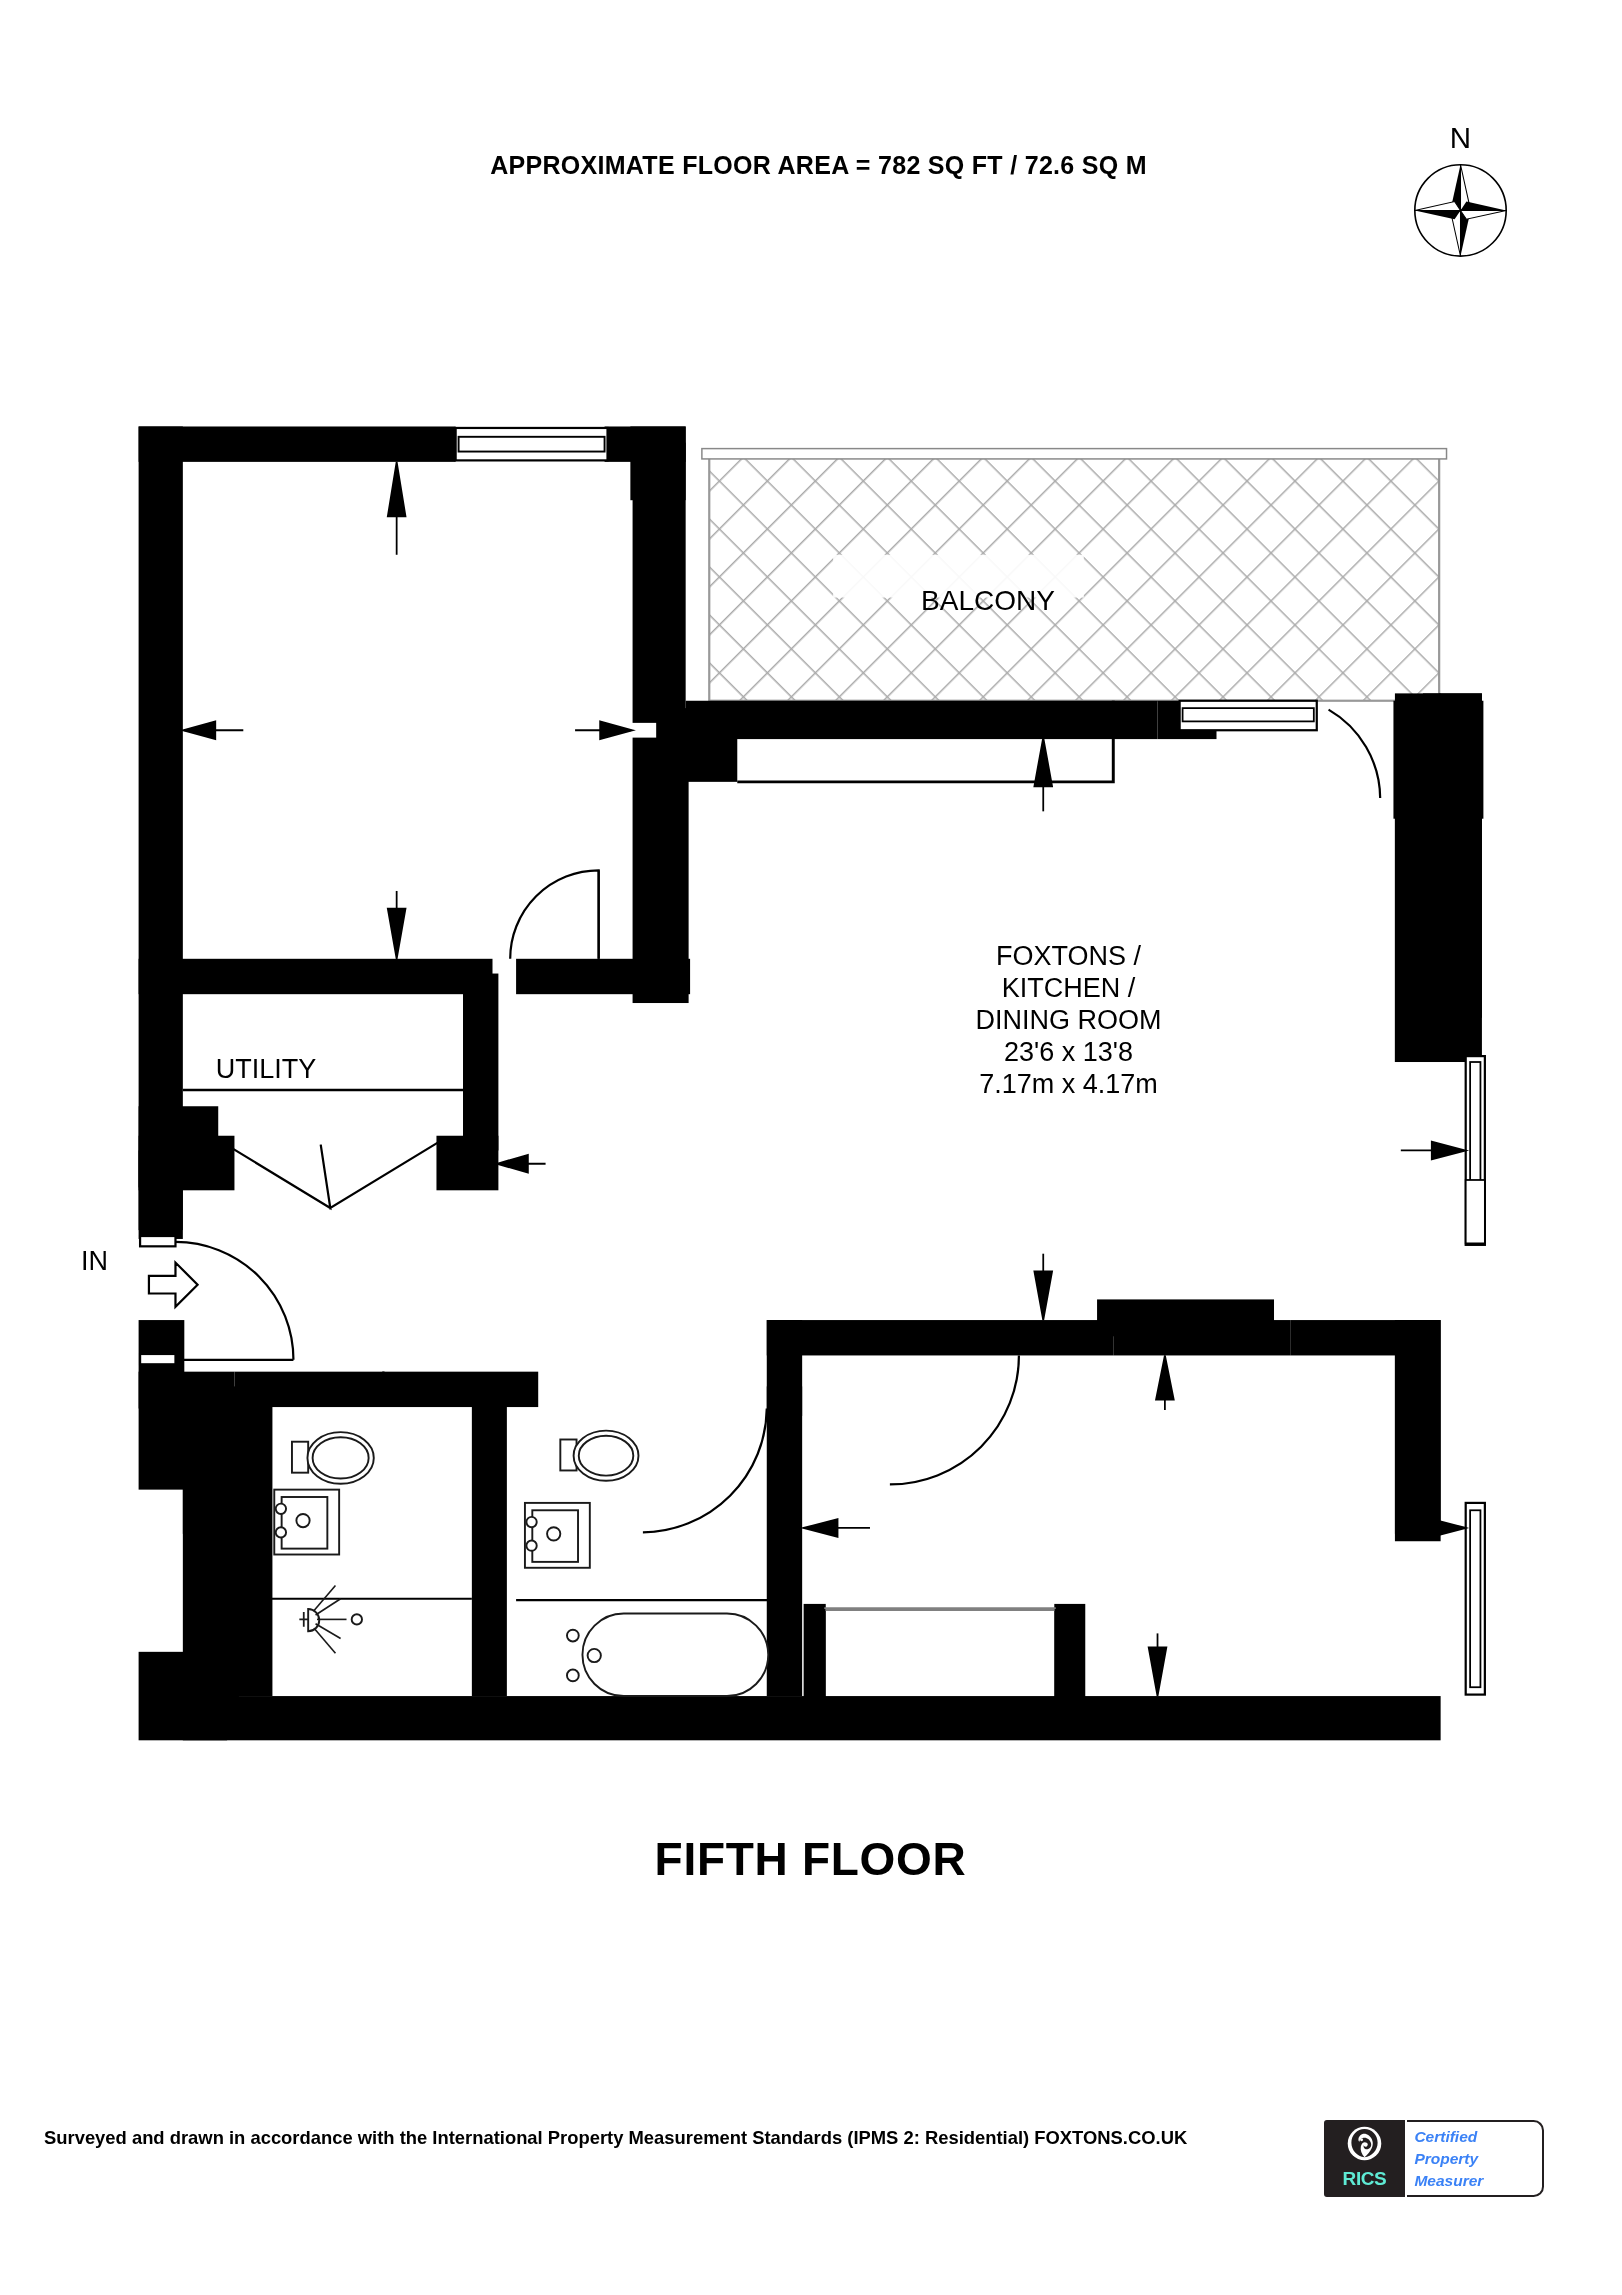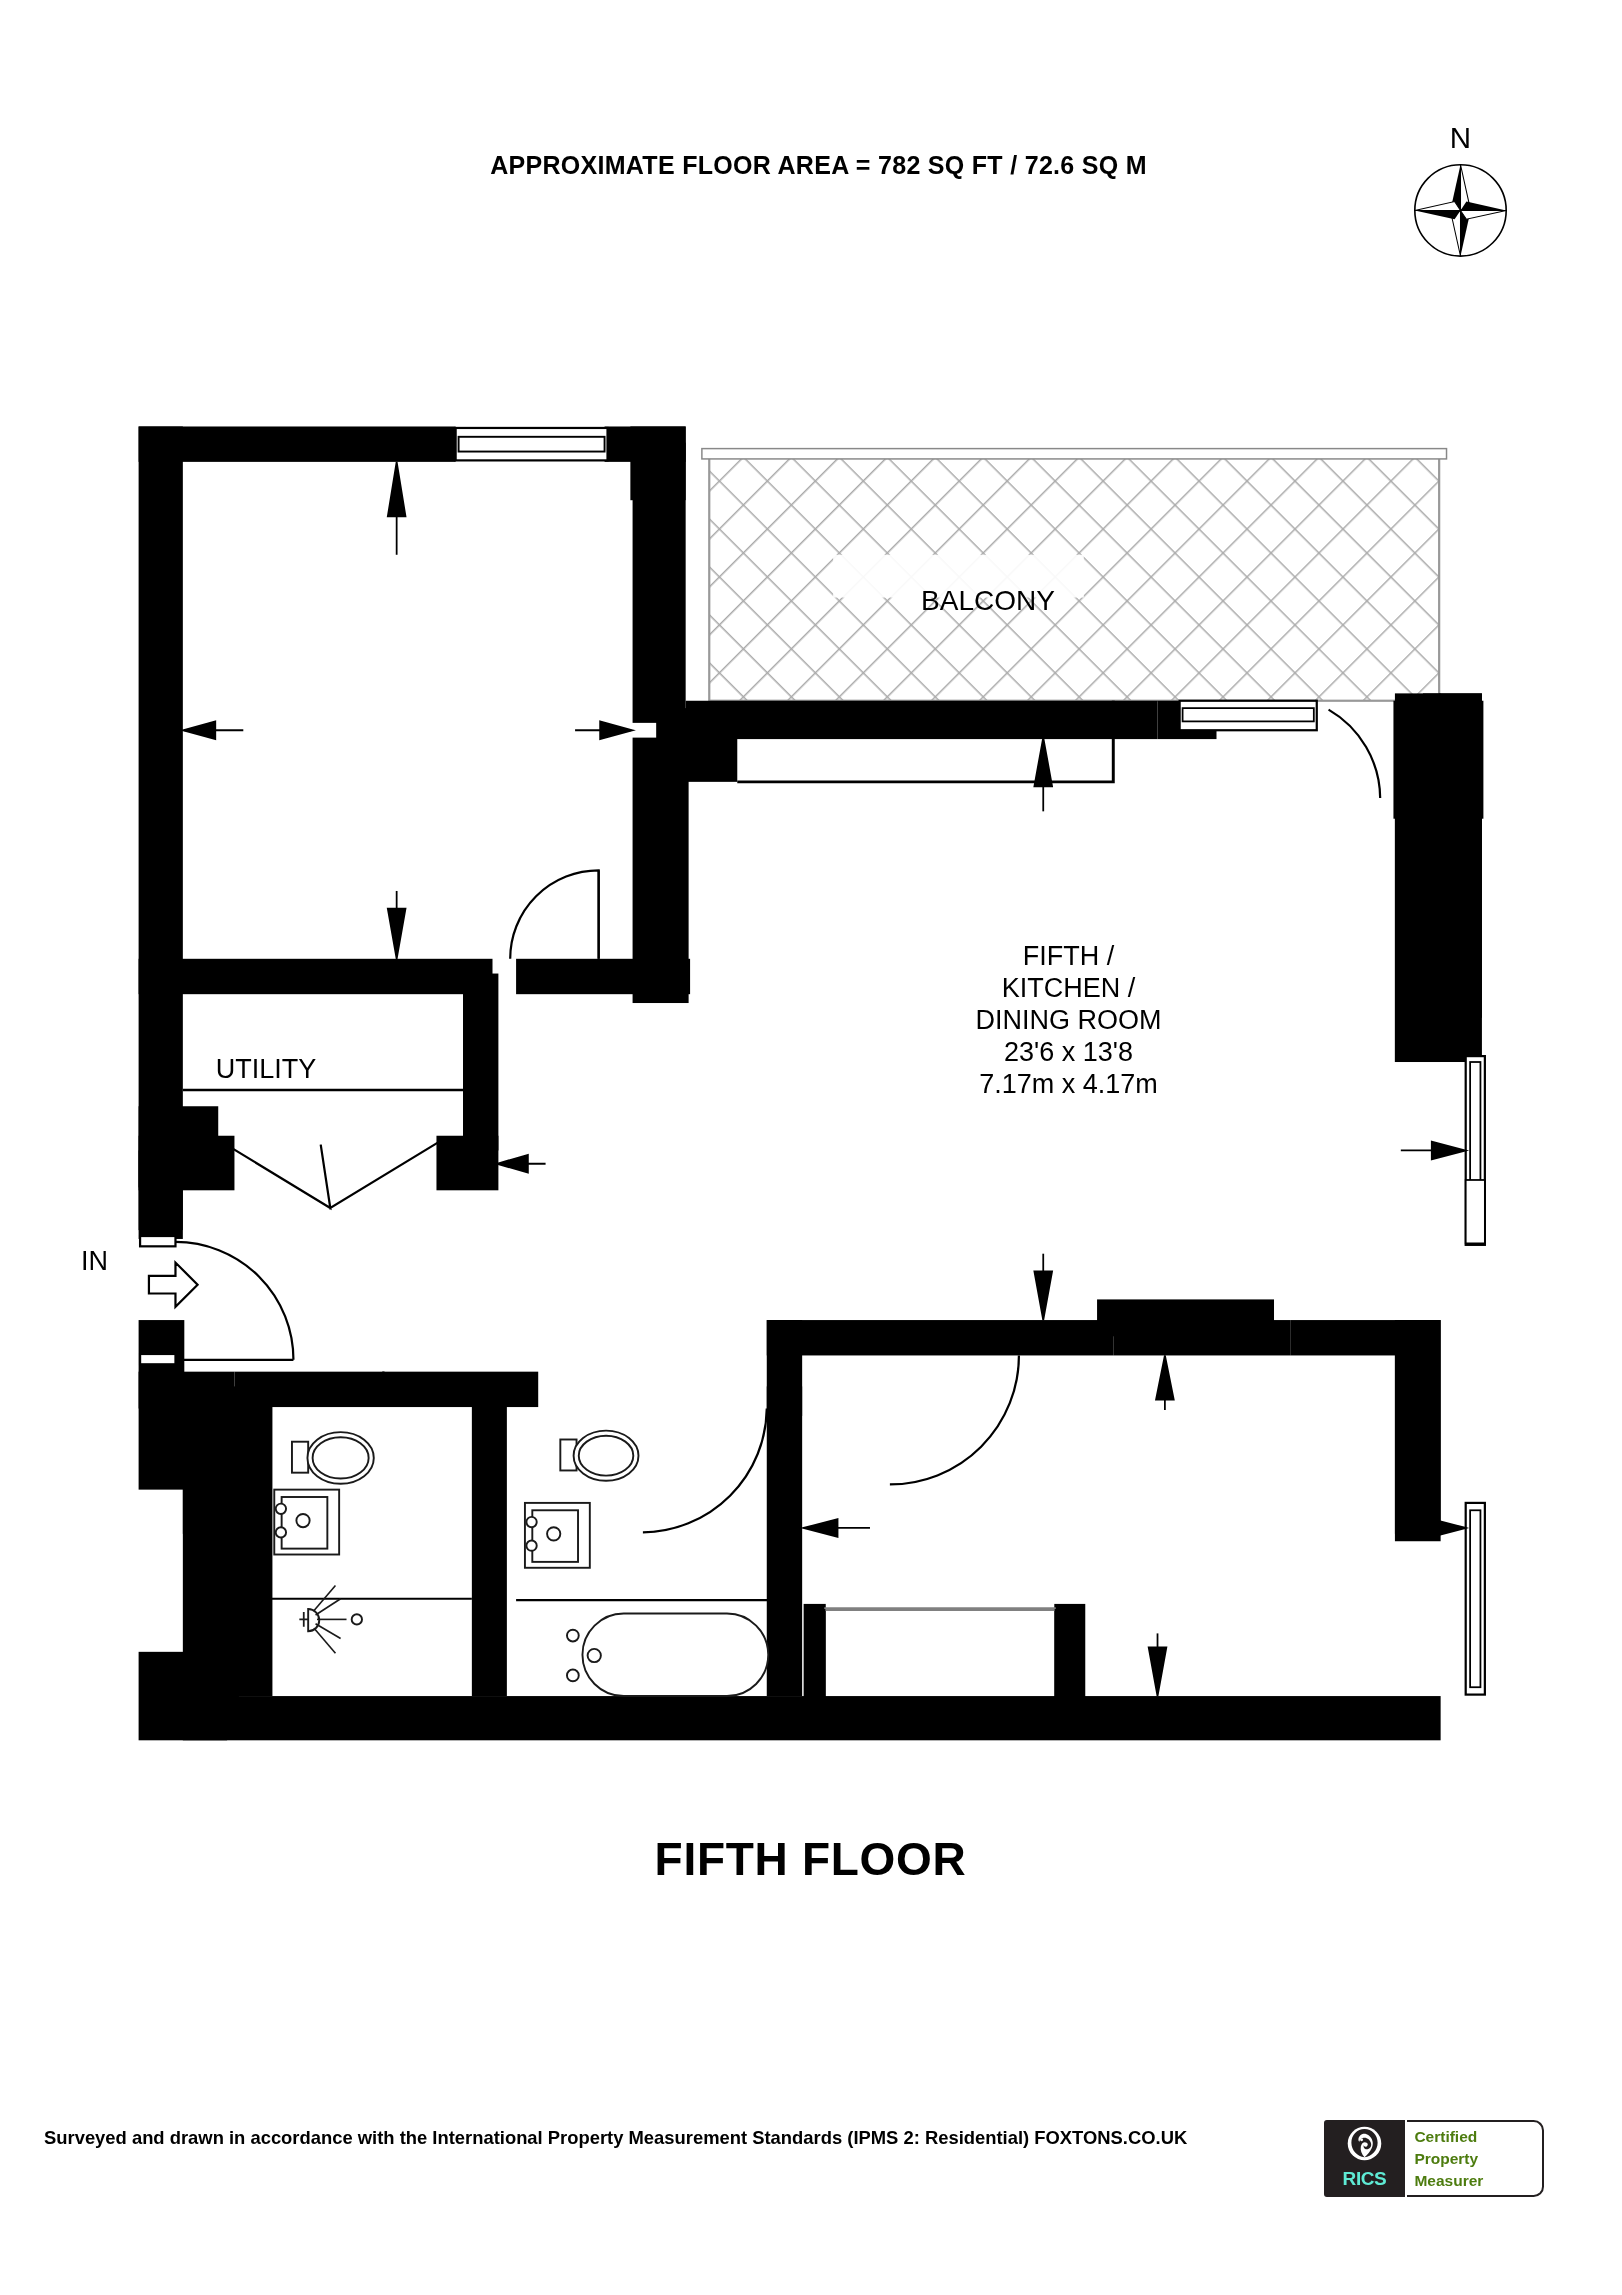--- a/index.html
+++ b/index.html
@@ -108,21 +108,22 @@
     left: 23px; top: 5.9px;
     width: 35px; height: 35px;
   }
   .rics-lines {
     position: absolute;
     left: 7.4px; top: 4.4px;
     width: 125px;
     font-size: 15.5px;
     font-weight: bold;
     line-height: 22px;
-    color: #4d7c0f;
+    color: #3b82f6;
+    font-style: italic;
   }
   svg.plan {
     position: absolute;
     left: 0; top: 0;
   }
   .room-label {
     position: absolute;
     text-align: center;
     font-size: 27px;
     line-height: 32px;
@@ -464,21 +465,21 @@
       <polygon points="202,1730 238,1730 238,1712 268,1742 238,1772 238,1754 202,1754"></polygon>
     </g>
   </svg>
 
 
   <div class="room-label lbl-utility">
     <div>UTILITY</div>
   </div>
 
   <div class="room-label lbl-living">
-    <div>FIFTH  /</div>
+    <div>FOXTONS  /</div>
     <div>KITCHEN /</div>
     <div>DINING ROOM</div>
     <div>23'6 x 13'8</div>
     <div>7.17m x 4.17m</div>
   </div>
 
 
   <div class="room-label lbl-balcony">
     <div>BALCONY</div>
   </div>

